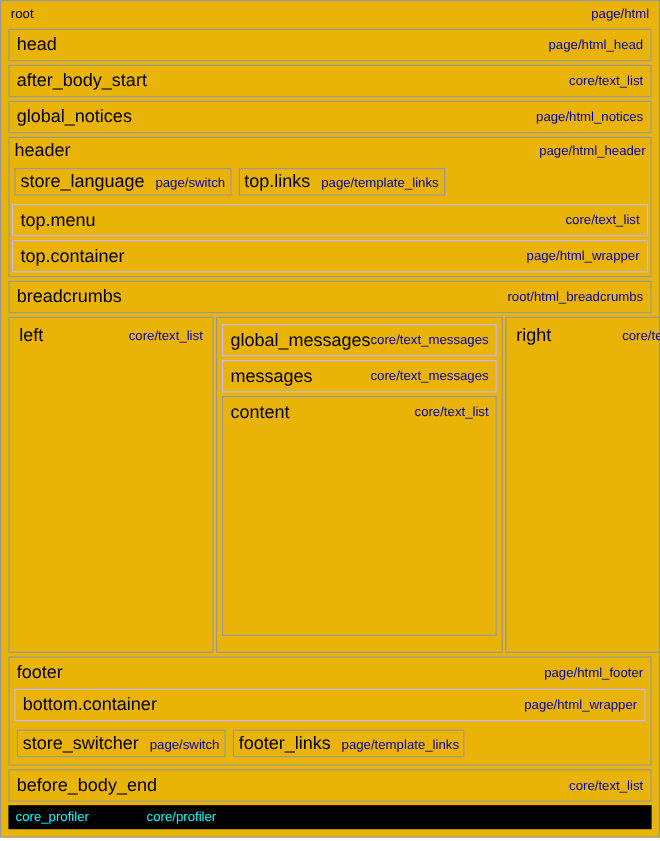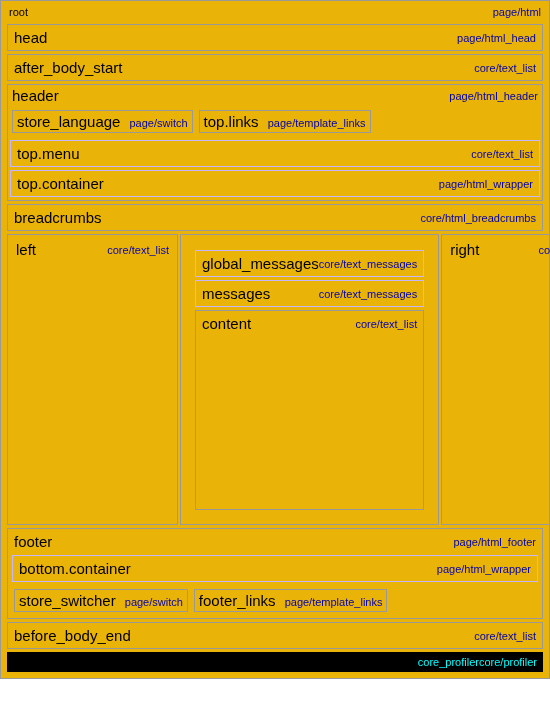--- a/index.html
+++ b/index.html
@@ -72,21 +72,21 @@
       width: 171px;
       min-height: 280px;
       padding: 4px;
       flex-shrink: 0;
     }
 
     .col-middle {
       border: 1px solid #999;
       flex: 1;
       min-height: 280px;
-      padding: 12px;
+      padding: 2px;
     }
 
     .col-right {
       border: 1px solid #999;
       width: 168px;
       min-height: 280px;
       padding: 4px;
       flex-shrink: 0;
     }
 
@@ -99,23 +99,24 @@
     .before-body-end {
       border: 1px solid #999;
       margin: 3px 2px;
       padding: 2px;
     }
 
     .core-profiler {
       background: #000;
       color: #0ff;
       display: flex;
-      justify-content: flex-end;
+      justify-content: flex-start;
       padding: 4px 6px;
       margin: 3px 2px 2px 2px;
+      gap: 48px;
     }
 
     .root-title-row {
       display: flex;
       justify-content: space-between;
       padding: 1px 4px 3px 4px;
     }
 
     .blue { color: #00a; }
     .black { color: #000; }
@@ -144,20 +145,26 @@
     </div>
   </div>
 
   <div class="block">
     <div class="row-label">
       <span class="label-left">after_body_start</span>
       <span class="label-right">core/text_list</span>
     </div>
   </div>
 
+  <div class="block">
+    <div class="row-label">
+      <span class="label-left">global_notices</span>
+      <span class="label-right">page/html_notices</span>
+    </div>
+  </div>
 
   <div class="header-block">
     <div class="row-label">
       <span class="label-left">header</span>
       <span class="label-right">page/html_header</span>
     </div>
 
     <div class="top-links-row">
       <div class="inline-block">
         <span class="label-left">store_language</span>
@@ -180,21 +187,21 @@
       <div class="row-label">
         <span class="label-left">top.container</span>
         <span class="label-right">page/html_wrapper</span>
       </div>
     </div>
   </div>
 
   <div class="block">
     <div class="row-label">
       <span class="label-left">breadcrumbs</span>
-      <span class="label-right">core/html_breadcrumbs</span>
+      <span class="label-right">root/html_breadcrumbs</span>
     </div>
   </div>
 
   <div class="three-col">
 
     <div class="col-left">
       <div class="row-label">
         <span class="label-left">left</span>
         <span class="label-right">core/text_list</span>
       </div>

